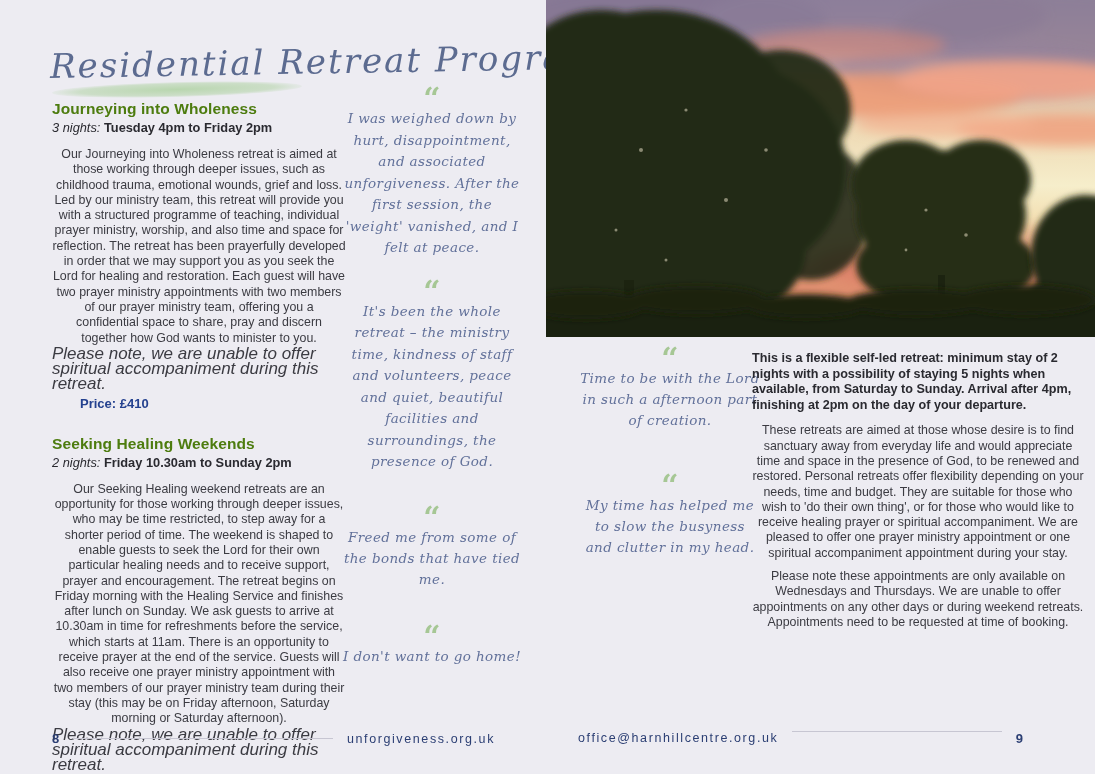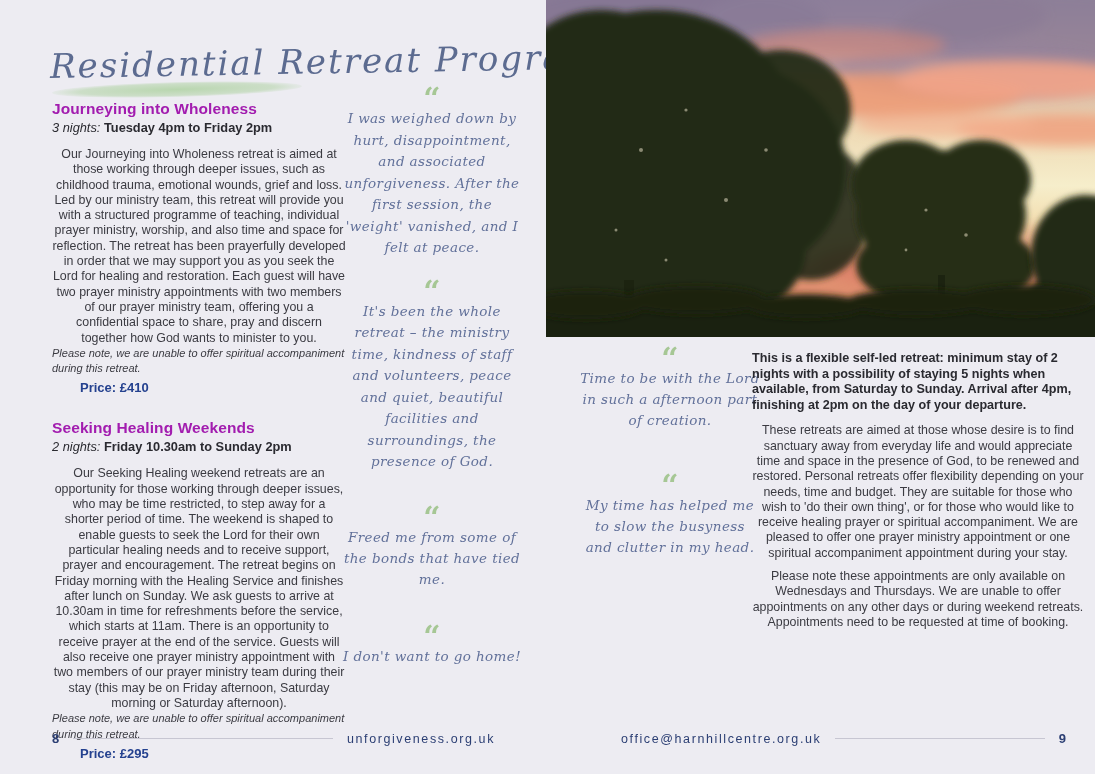--- a/index.html
+++ b/index.html
@@ -29,28 +29,28 @@
     font-weight: 400;
     color: #5c6b90;
     letter-spacing: 2px;
     transform: rotate(-1deg);
     white-space: nowrap;
   }
 
   
   .col-left { position: absolute; left: 52px; top: 100px; width: 294px; }
   h2.sec-head {
-    font-size: 15.5px; font-weight: bold; color: #a21caf;
+    font-size: 15.5px; font-weight: bold; color: #4d7c0f;
     margin-bottom: 2px; letter-spacing: .1px;
   }
   .nights { font-size: 12.8px; margin-bottom: 12px; color: #2a2a30; }
   .nights .n-label { font-style: italic; }
   .nights .n-value { font-weight: bold; }
   p.body-txt { font-size: 12.4px; line-height: 15.3px; color: #3b3b42; text-align: center; }
-  p.note-txt { font-size: 11px; line-height: 15.3px; font-style: italic; color: #3b3b42; }
+  p.note-txt { font-size: 17px; line-height: 15.3px; font-style: italic; color: #3b3b42; }
   p.price-txt { font-size: 13px; font-weight: bold; color: #24418f; margin-top: 4px; margin-left: 28px; }
   .sec-gap { height: 24px; }
 
   
   .quote-col { position: absolute; text-align: center; }
   .quote-col-left  { left: 342px; top: 92px;  width: 180px; }
   .quote-col-right { left: 580px; top: 352px; width: 180px; }
   .quote-block { margin-bottom: 26px; }
   .qmark {
     font-family: "DejaVu Serif", serif;
@@ -76,21 +76,21 @@
 
   
   .col-right { position: absolute; left: 752px; top: 351px; width: 332px; }
   p.intro-bold { font-size: 12.6px; line-height: 15.6px; font-weight: bold; color: #2a2a30; margin-bottom: 10px; }
   .col-right p.body-txt { margin-bottom: 0; }
   .para-gap { height: 8px; }
 
   
   .footer { position: absolute; top: 731px; font-size: 12.5px; color: #2b3e73; }
   .footer-left { left: 52px; width: 443px; display: flex; align-items: center; }
-  .footer-right { left: 621px; width: 445px; display: flex; align-items: center; }
+  .footer-right { left: 578px; width: 445px; display: flex; align-items: flex-start; }
   .page-num { font-weight: bold; font-size: 13px; color: #2b3e73; }
   .foot-rule { flex: 1; height: 1px; background: #c7c6d2; margin: 0 14px; }
   .foot-link { letter-spacing: 1.6px; color: #2b3e73; text-decoration: none; font-size: 12.5px; }
 </style>
 </head>
 <body>
 
 <div class="spread">
 
   <div class="title-wrap">

